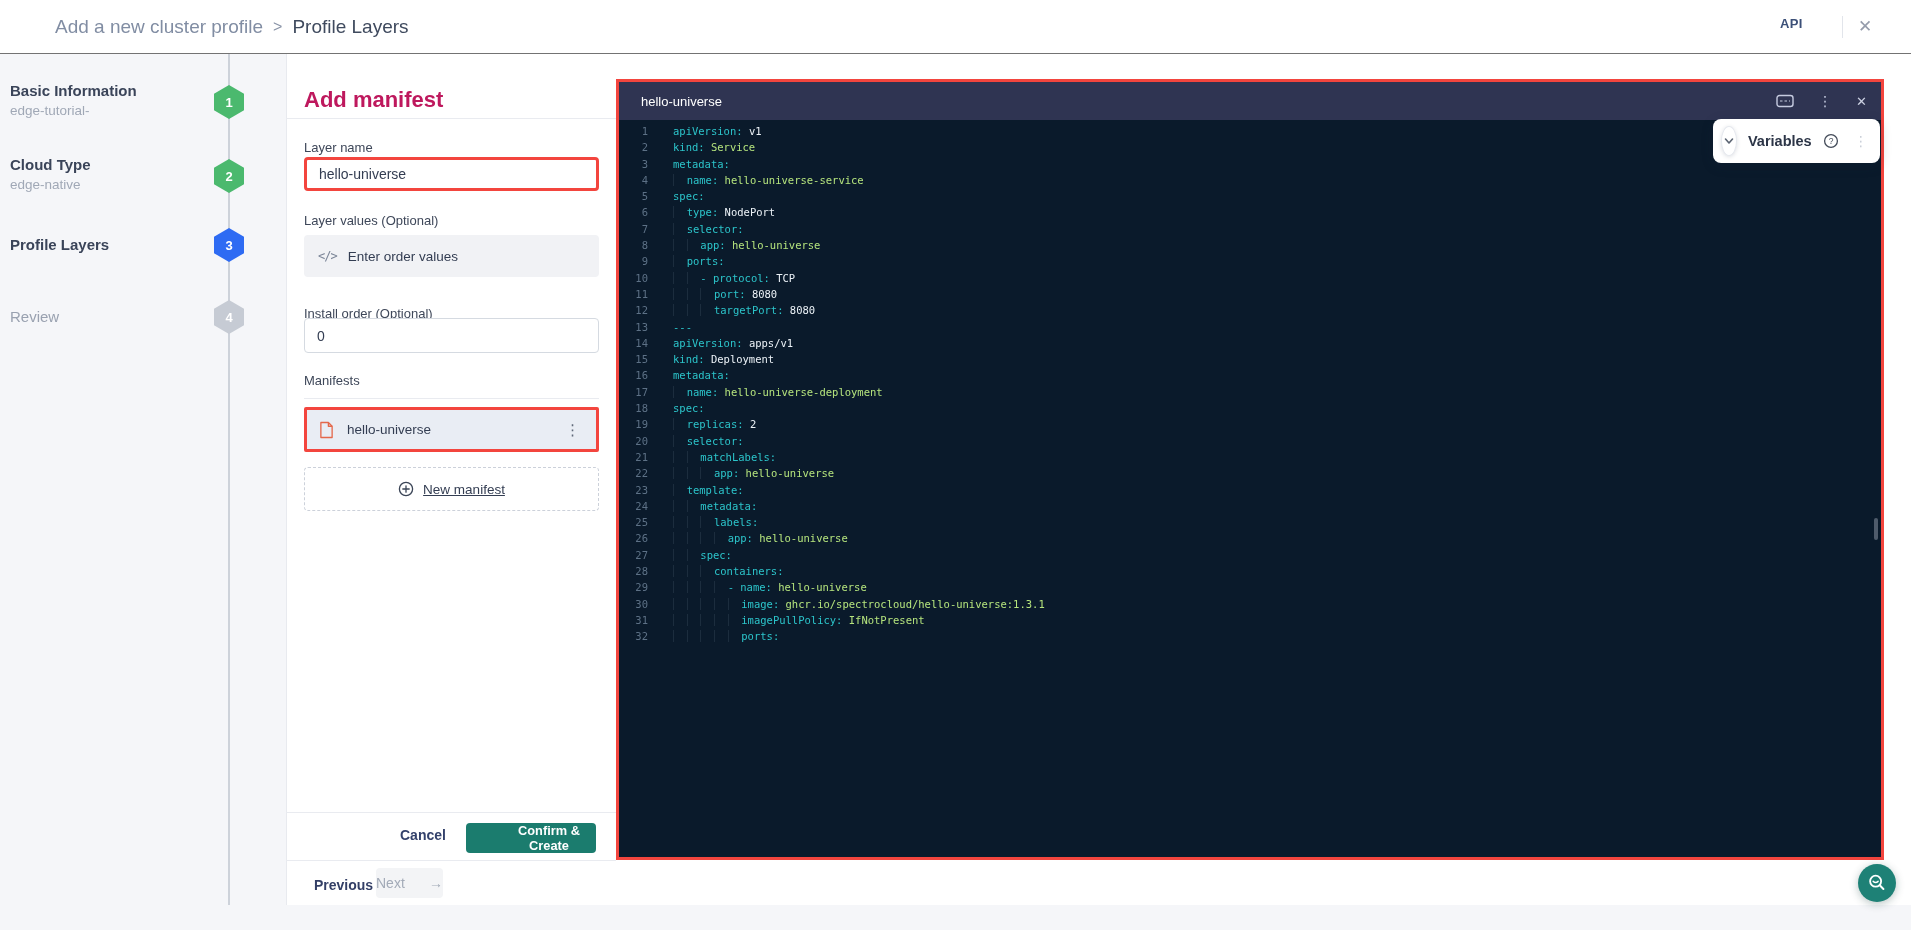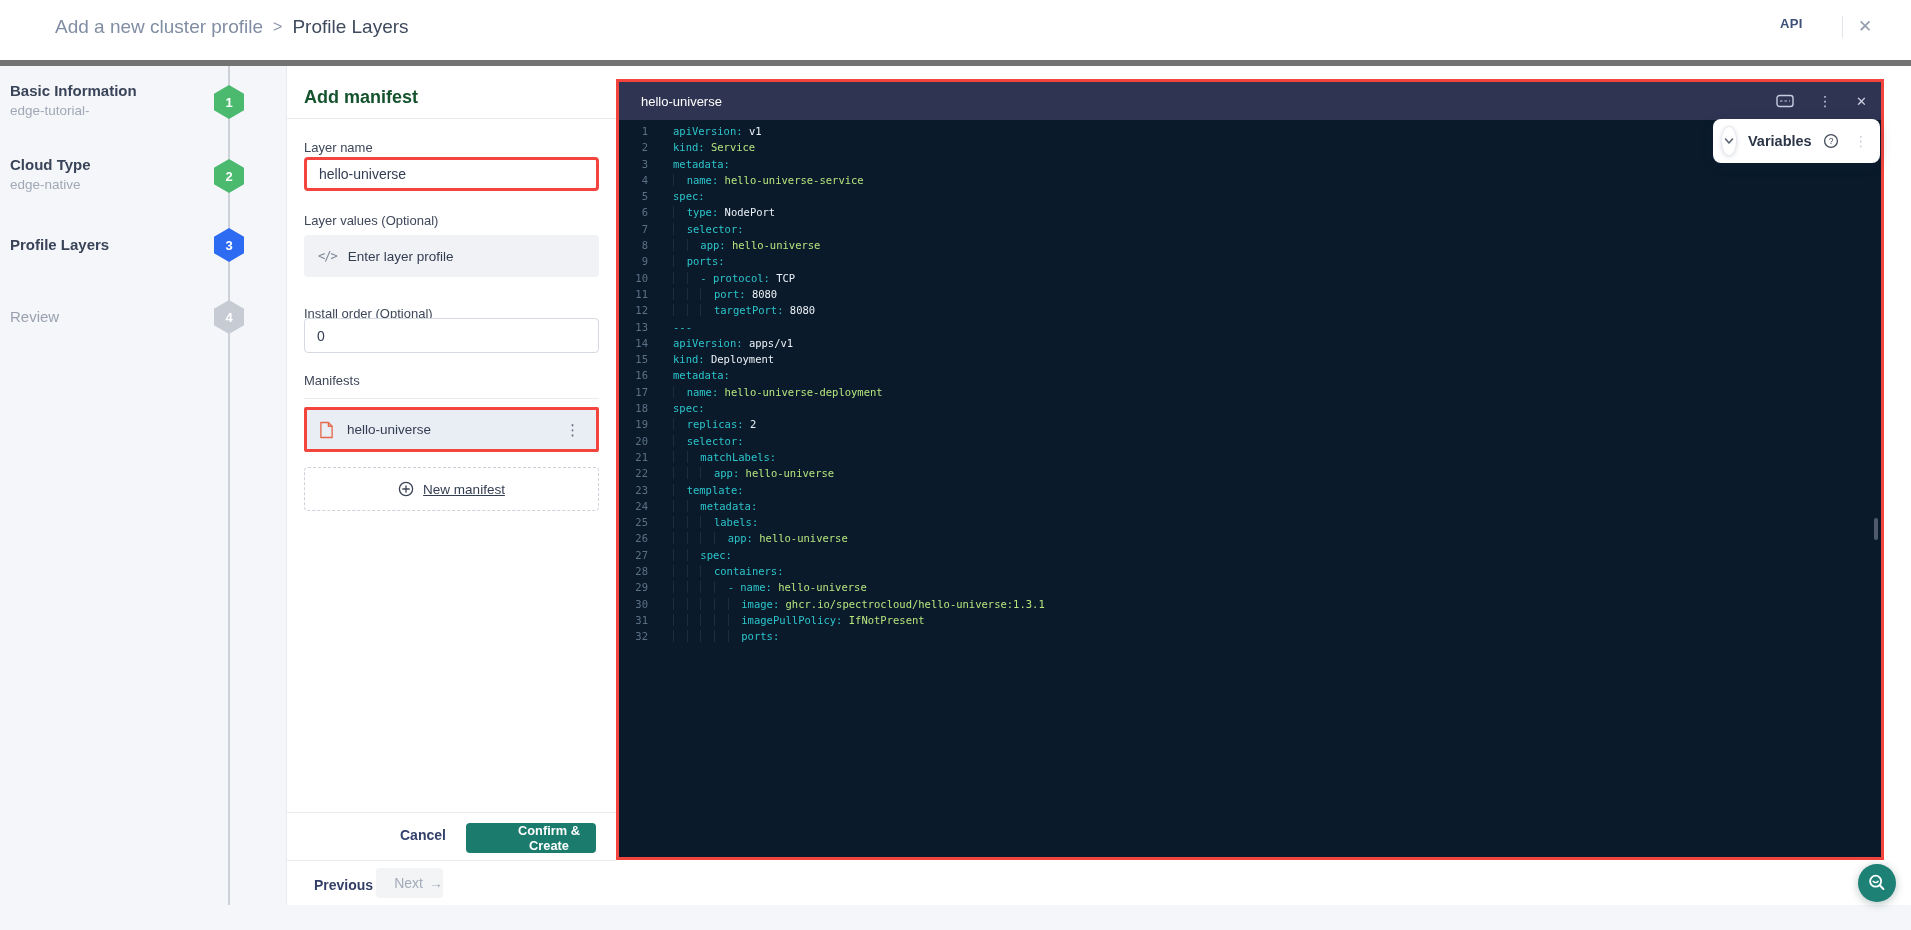--- a/index.html
+++ b/index.html
@@ -11,21 +11,21 @@
     --editor-header:#2f3452;
     --code-key:#2cc5cb;
     --code-green:#b5e47d;
     --code-plain:#ecf2f7;
   }
   *{margin:0;padding:0;box-sizing:border-box;}
   body{font-family:"Liberation Sans",sans-serif;background:#eef0f4;}
   #root{position:relative;width:1911px;height:930px;overflow:hidden;background:#f5f6f9;}
 
   
-  .topbar{position:absolute;left:0;top:0;width:1911px;height:66px;background:#fff;border-bottom:6px solid #737373;z-index:30;}
+  .topbar{position:absolute;left:0;top:0;width:1911px;height:54px;background:#fff;border-bottom:1px solid #737373;z-index:30;}
   .crumbs{position:absolute;left:55px;top:0;height:54px;display:flex;align-items:center;gap:10px;font-size:19px;}
   .crumb-primary{color:#818da3;font-weight:500;}
   .crumb-sep{color:#8a94a8;font-size:16px;}
   .crumb-current{color:#3f4a5e;font-weight:500;}
   .api-btn{position:absolute;left:1780px;top:16px;font-size:13px;font-weight:700;letter-spacing:.4px;color:#3c5078;cursor:pointer;}
   .topbar-div{position:absolute;left:1842px;top:16px;width:1px;height:22px;background:#e2e5eb;}
   .topbar-close{position:absolute;left:1858px;top:15px;font-size:17px;color:#959cab;cursor:pointer;line-height:24px;}
 
   
   .sidebar{position:absolute;left:0;top:54px;width:286px;height:876px;}
@@ -38,21 +38,21 @@
   .hex{position:absolute;left:214px;width:30px;height:34px;clip-path:polygon(50% 0,100% 26%,100% 74%,50% 100%,0 74%,0 26%);
        display:flex;align-items:center;justify-content:center;color:#fff;font-size:13px;font-weight:600;z-index:2;}
   .step.done .hex{background:var(--step-green);}
   .step.active .hex{background:var(--step-blue);}
   .step.todo .hex{background:#c6cbd4;}
 
   
   .card{position:absolute;left:286px;top:54px;width:1625px;height:851px;background:#fff;border-left:1px solid #e8eaef;}
 
   
-  .form-title{position:absolute;left:304px;top:87px;font-size:18px;font-weight:600;color:#14532d;}
+  .form-title{position:absolute;left:304px;top:87px;font-size:22px;font-weight:600;color:#be185d;}
   .divider{position:absolute;background:#e9ebf0;height:1px;}
   .d1{left:286px;top:118px;width:330px;}
   .d2{left:304px;top:398px;width:295px;}
   .d3{left:286px;top:812px;width:330px;}
   .d4{left:286px;top:860px;width:330px;}
   .field-label{position:absolute;left:304px;font-size:13px;font-weight:500;color:#3e4759;}
   .lbl-name{top:140px;} .lbl-values{top:213px;} .lbl-order{top:306px;} .lbl-manifests{top:373px;}
   .inp{position:absolute;left:304px;width:295px;height:34px;border-radius:4px;font-size:14px;color:#333d52;
        padding:0 12px;font-family:"Liberation Sans",sans-serif;background:#fff;outline:none;}
   .inp-name{top:157px;border:3px solid var(--accent-red);}
@@ -66,21 +66,21 @@
   .manifest-label{font-size:13.5px;color:#333d52;font-weight:500;flex:1;}
   .kebab{color:#5f6878;font-size:15px;line-height:1;cursor:pointer;padding:2px 4px;}
   .new-manifest{position:absolute;left:304px;top:467px;width:295px;height:44px;border:1.5px dashed #ccd1da;border-radius:4px;
        display:flex;align-items:center;justify-content:center;gap:9px;cursor:pointer;background:#fff;}
   .new-manifest-label{font-size:13.5px;color:#333d52;font-weight:500;text-decoration:underline;}
   .cancel-btn{position:absolute;left:400px;top:827px;font-size:14px;font-weight:600;color:#33416b;cursor:pointer;background:none;border:none;font-family:inherit;}
   .confirm-btn{position:absolute;left:466px;top:823px;width:130px;height:30px;background:var(--accent-teal);color:#fff;
        font-size:12.8px;font-weight:700;border:none;border-radius:4px;cursor:pointer;font-family:inherit;padding-left:36px;}
   .prev-btn{position:absolute;left:314px;top:877px;font-size:14px;font-weight:600;color:#333f66;cursor:pointer;background:none;border:none;font-family:inherit;}
   .next-btn{position:absolute;left:376px;top:868px;width:67px;height:30px;background:#f3f4f6;border:none;border-radius:4px;
-       color:#a3abb8;font-size:14px;font-weight:500;cursor:default;font-family:inherit;display:flex;align-items:center;justify-content:flex-end;gap:6px;}
+       color:#a3abb8;font-size:14px;font-weight:500;cursor:default;font-family:inherit;display:flex;align-items:center;justify-content:space-between;gap:6px;}
 
   
   .editor{position:absolute;left:616px;top:79px;width:1268px;height:781px;border:3px solid var(--accent-red);background:var(--editor-bg);z-index:10;}
   .editor-header{position:absolute;left:0;top:0;right:0;height:38px;background:var(--editor-header);display:flex;align-items:center;padding:0 14px 0 22px;}
   .editor-title{color:#fff;font-size:13px;font-weight:500;flex:1;}
   .editor-icons{display:flex;align-items:center;gap:20px;}
   .editor-icons .kebab{color:#c6cbe0;font-size:14px;}
   .editor-close{color:#cdd2e3;font-size:13px;cursor:pointer;}
   .codewrap{position:absolute;left:0;top:38px;right:0;bottom:0;overflow:hidden;padding-top:3px;
        font-family:"DejaVu Sans Mono",monospace;font-size:10.5px;}
@@ -160,21 +160,21 @@
 
   <div class="form-title">Add manifest</div>
   <div class="divider d1"></div>
 
   <div class="field-label lbl-name">Layer name</div>
   <input class="inp inp-name" value="hello-universe" style="">
 
   <div class="field-label lbl-values">Layer values (Optional)</div>
   <div class="values-btn">
     <span class="code-glyph">&lt;/&gt;</span>
-    <span class="values-btn-label">Enter layer profile</span>
+    <span class="values-btn-label">Enter order values</span>
   </div>
 
   <div class="field-label lbl-order">Install order (Optional)</div>
   <input class="inp inp-order" value="0" style="">
 
   <div class="field-label lbl-manifests">Manifests</div>
   <div class="divider d2"></div>
 
   <div class="manifest-item">
     <span style="display:flex;">

